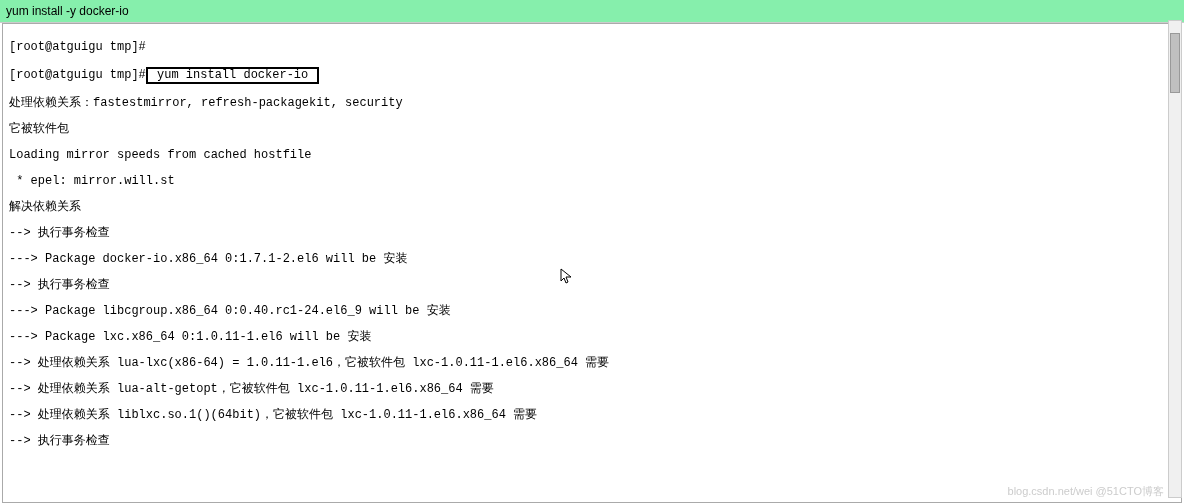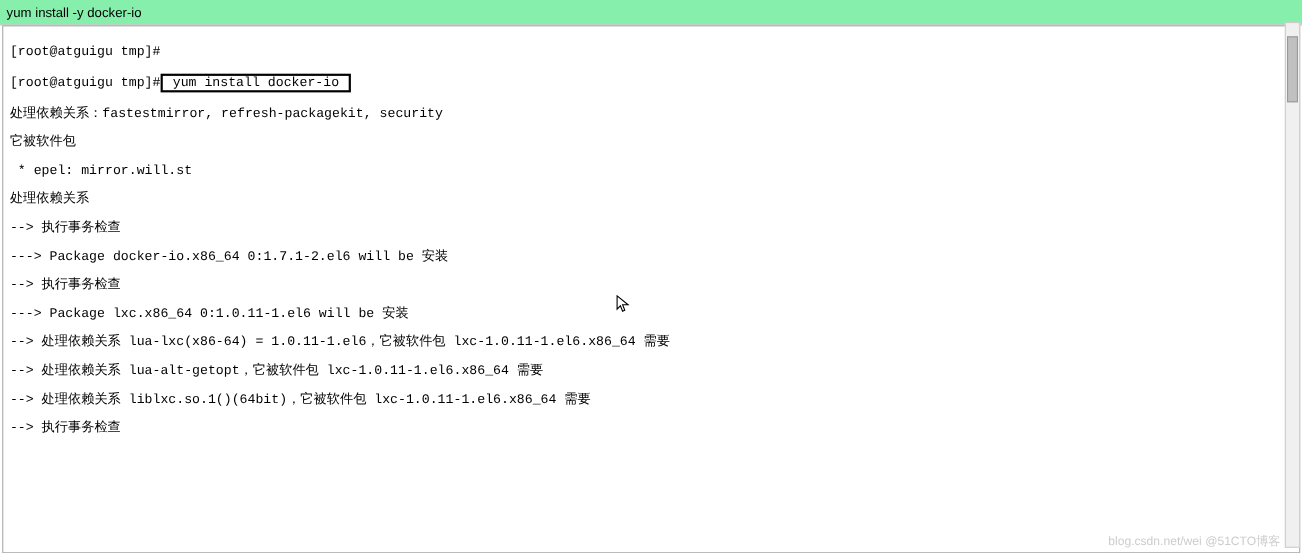--- a/index.html
+++ b/index.html
@@ -79,25 +79,27 @@
 <body>
 
 <div class="title-bar">yum install -y docker-io</div>
 
 <div class="content-wrap">
 <div class="terminal">
 <span class="line">[root@atguigu tmp]#</span>
 <span class="line"><span>[root@atguigu tmp]#</span><span class="highlight-box"> yum install docker-io </span></span>
 <span class="line">处理依赖关系：fastestmirror, refresh-packagekit, security</span>
 <span class="line">它被软件包</span>
+<span class="line">Loading mirror speeds from cached hostfile</span>
 <span class="line"> * epel: mirror.will.st</span>
-<span class="line">处理依赖关系</span>
+<span class="line">解决依赖关系</span>
 <span class="line">--&gt; 执行事务检查</span>
 <span class="line">---&gt; Package docker-io.x86_64 0:1.7.1-2.el6 will be 安装</span>
 <span class="line">--&gt; 执行事务检查</span>
+<span class="line">---&gt; Package libcgroup.x86_64 0:0.40.rc1-24.el6_9 will be 安装</span>
 <span class="line">---&gt; Package lxc.x86_64 0:1.0.11-1.el6 will be 安装</span>
 <span class="line">--&gt; 处理依赖关系 lua-lxc(x86-64) = 1.0.11-1.el6，它被软件包 lxc-1.0.11-1.el6.x86_64 需要</span>
 <span class="line">--&gt; 处理依赖关系 lua-alt-getopt，它被软件包 lxc-1.0.11-1.el6.x86_64 需要</span>
 <span class="line">--&gt; 处理依赖关系 liblxc.so.1()(64bit)，它被软件包 lxc-1.0.11-1.el6.x86_64 需要</span>
 <span class="line">--&gt; 执行事务检查</span>
 
 
 
 
 

